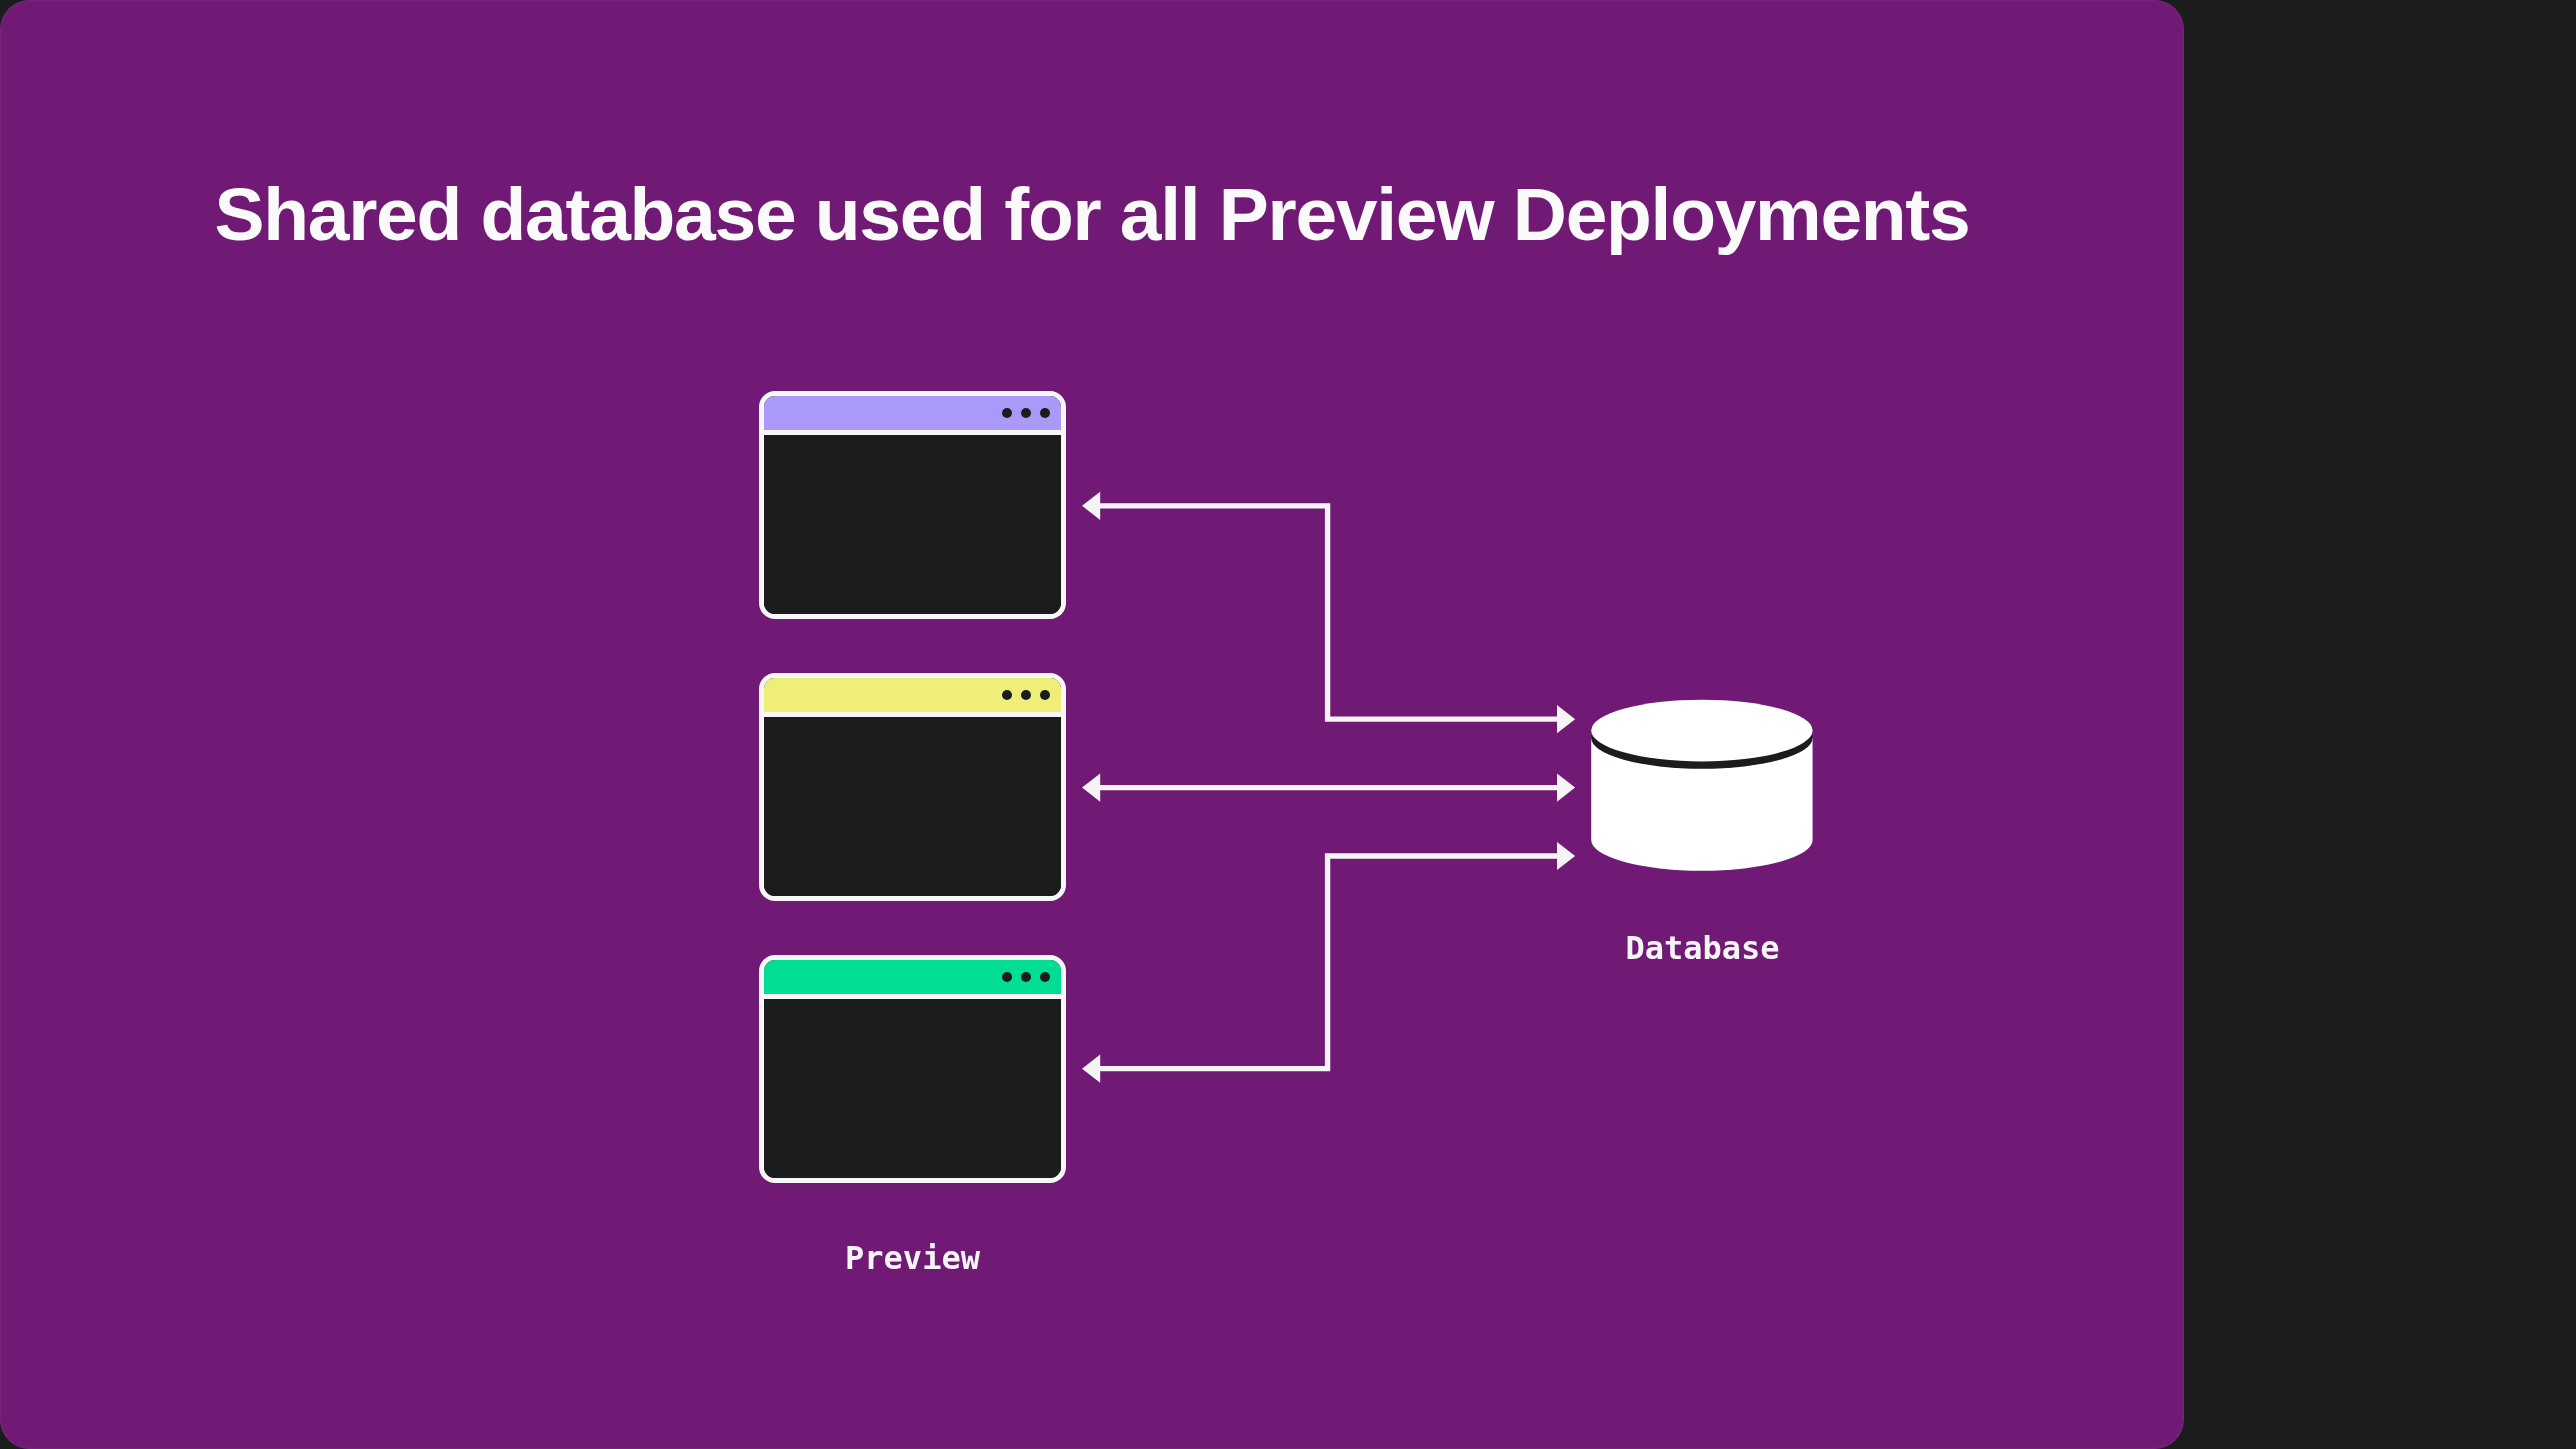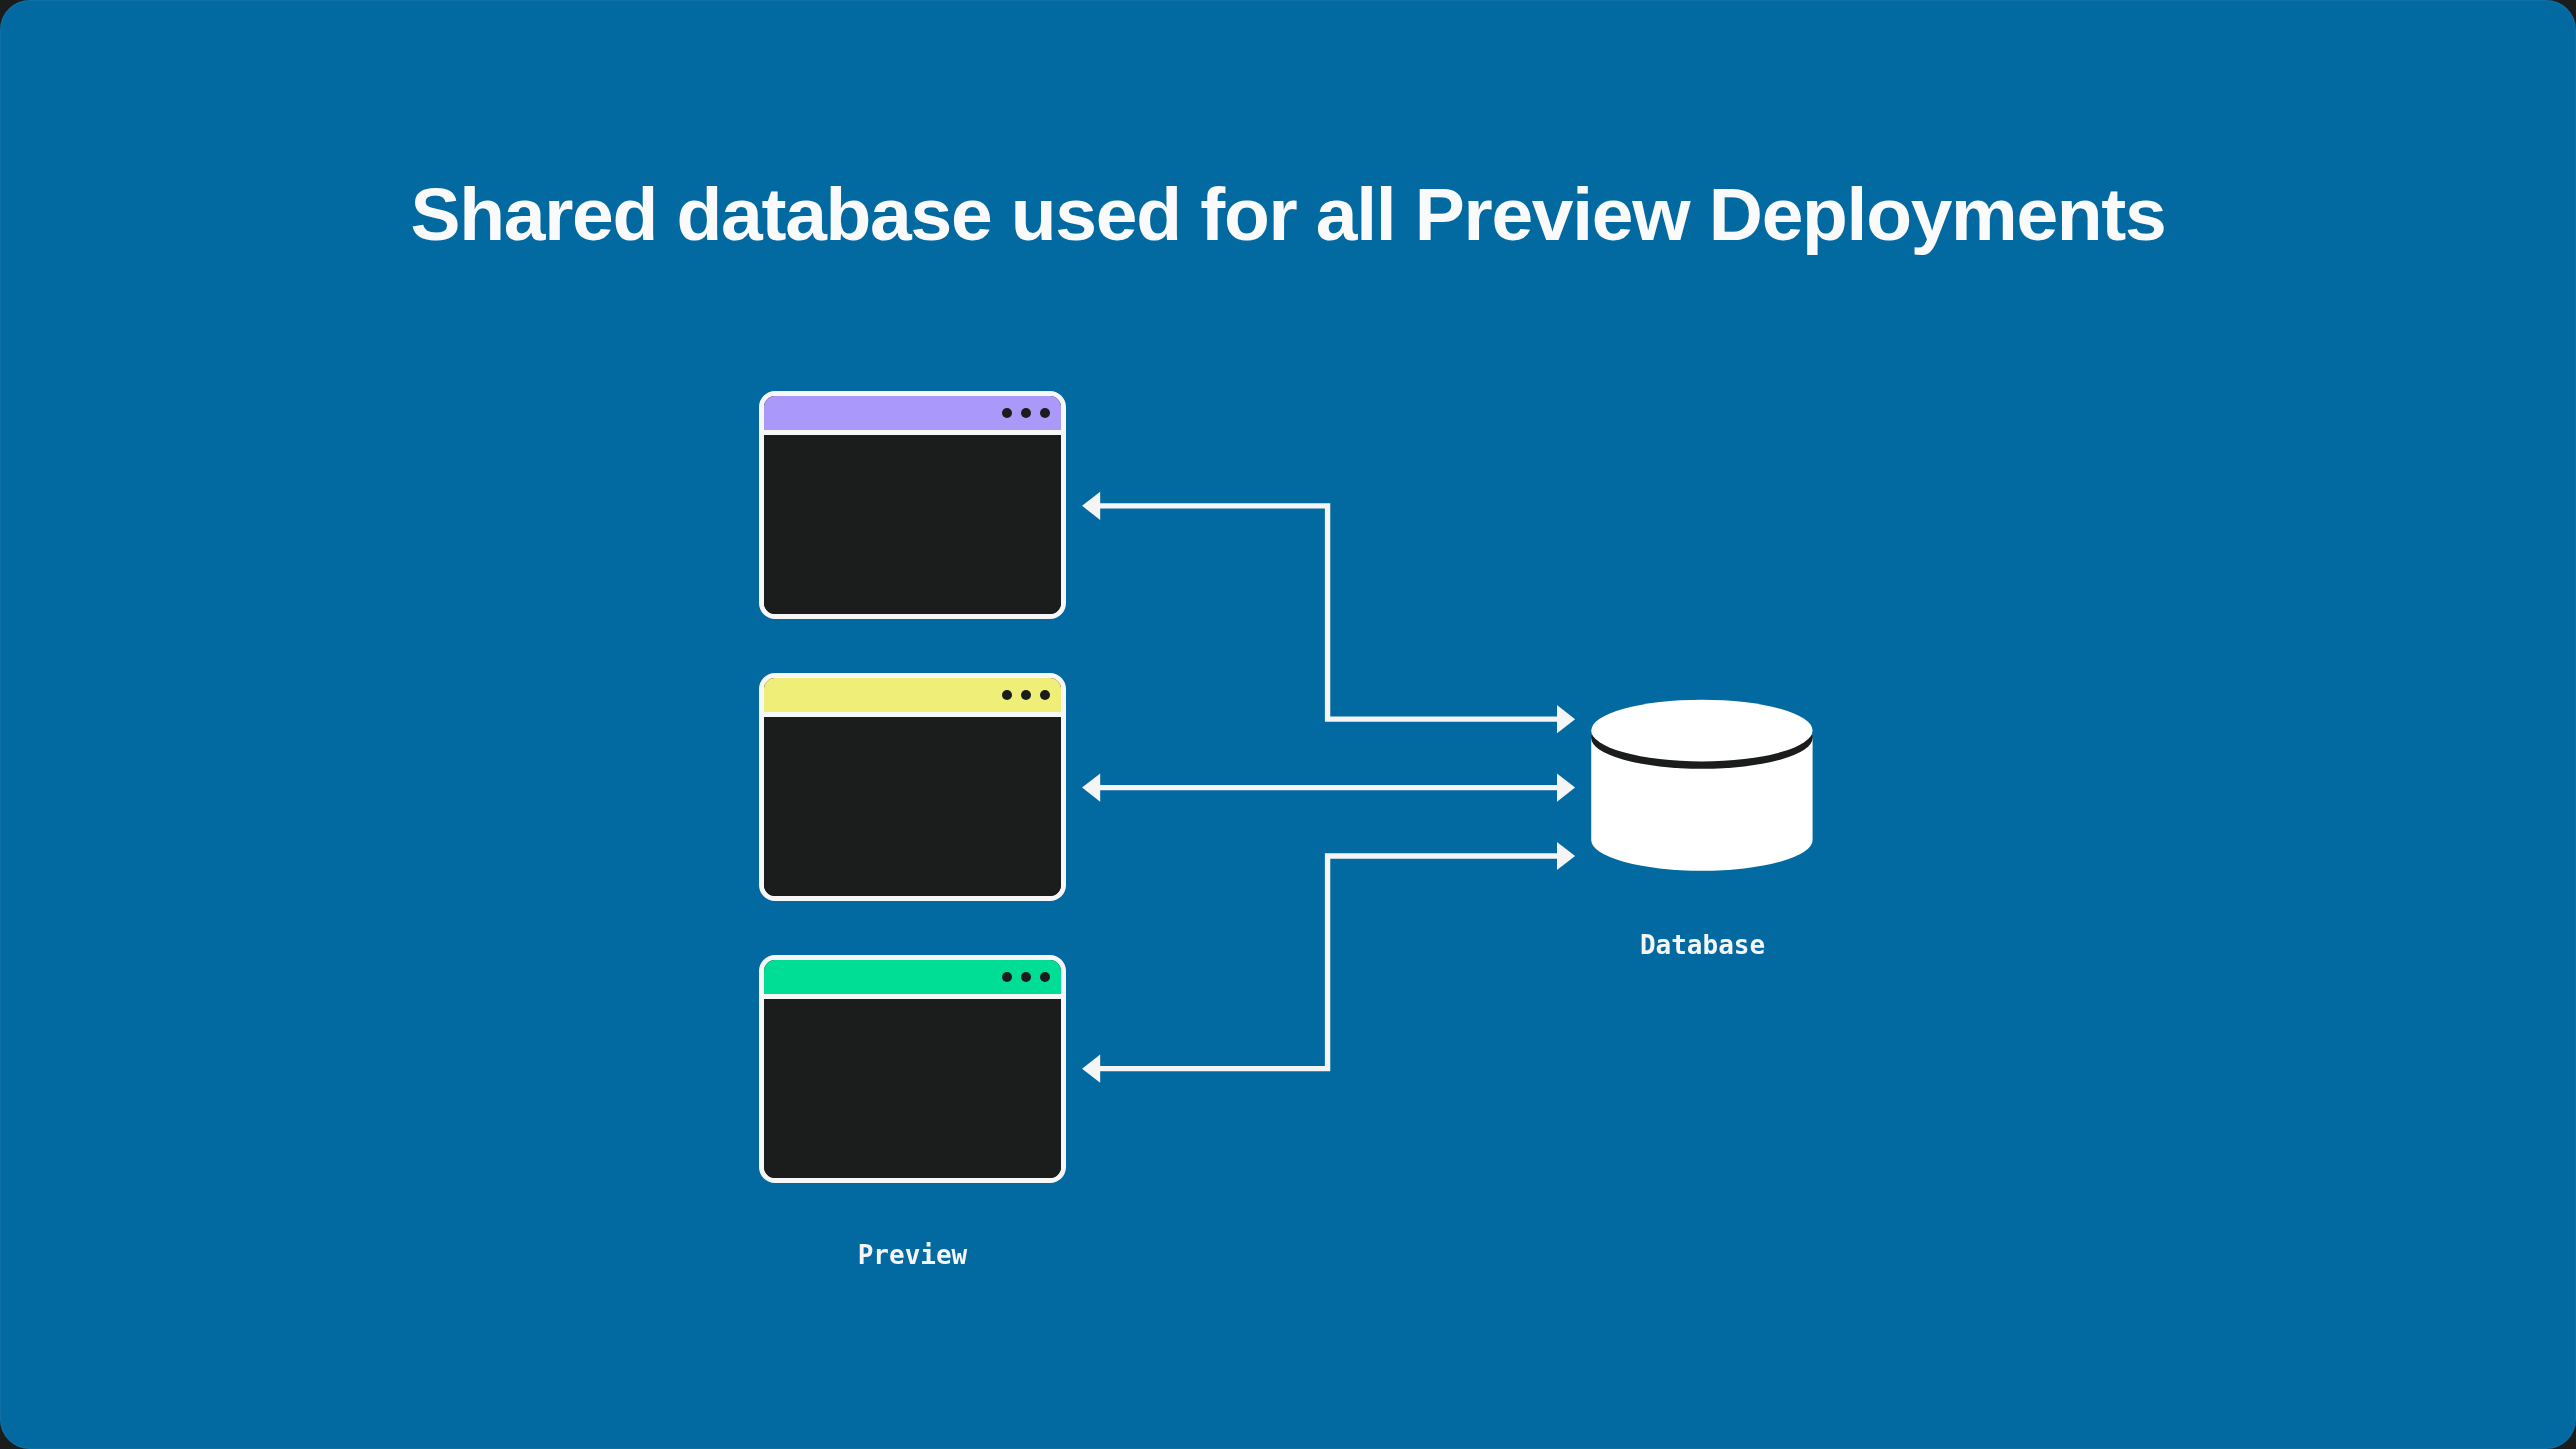--- a/index.html
+++ b/index.html
@@ -3,23 +3,23 @@
 <meta charset="utf-8">
 <style>
   html, body {
     margin: 0;
     padding: 0;
     background: #1b1c1c;
     font-family: "Liberation Sans", sans-serif;
   }
   .canvas {
     position: relative;
-    width: 2576px;
+    width: 2184px;
     height: 1449px;
-    background: #0369a1;
+    background: #701a75;
     border-radius: 29.5px;
     box-shadow: inset 0 0 0 1.3px rgba(255,255,255,0.05);
     overflow: hidden;
   }
   .diagram-title {
     position: absolute;
     top: 169px;
     left: 0;
     width: 100%;
     margin: 0;
@@ -65,21 +65,21 @@
     background: #1b1c1c;
   }
   .window-body {
     flex: 1 1 auto;
     background: #1b1c1c;
   }
   .mono-label {
     position: absolute;
     margin: 0;
     font-family: "DejaVu Sans Mono", "Liberation Mono", monospace;
-    font-size: 26px;
+    font-size: 32px;
     font-weight: 700;
     color: #f5f5f5;
     text-align: center;
     letter-spacing: 0px;
     line-height: 1;
   }
   .previews-label {
     left: 759px;
     width: 307px;
     top: 1242px;

